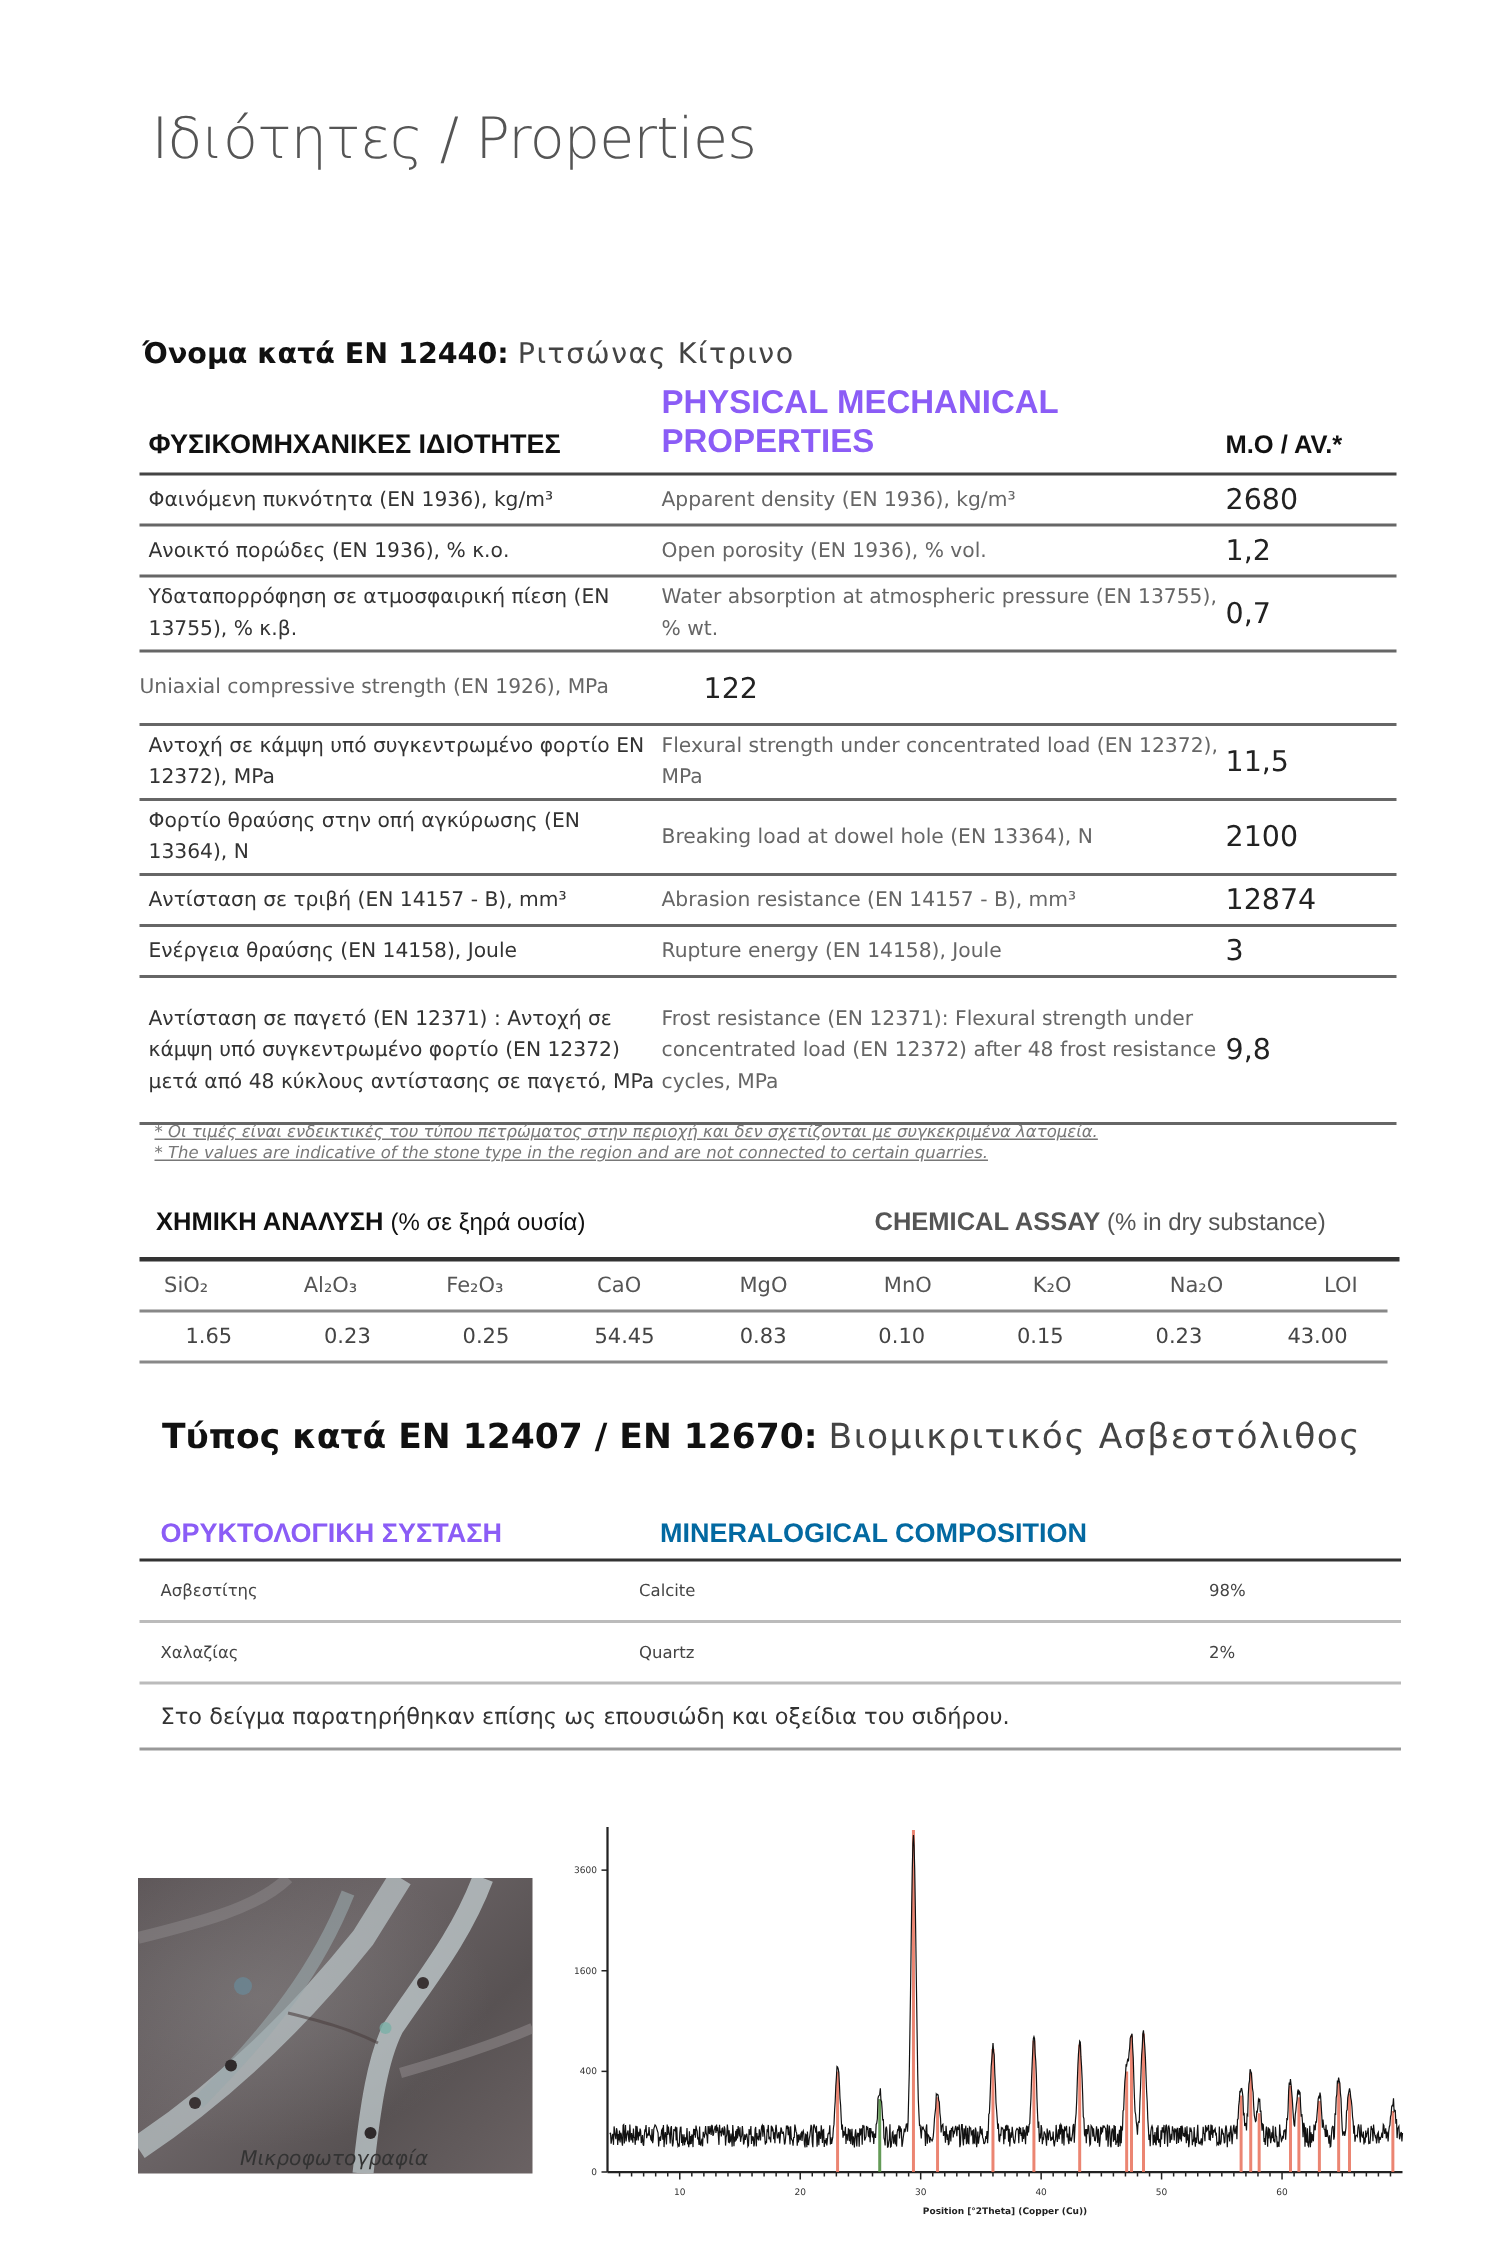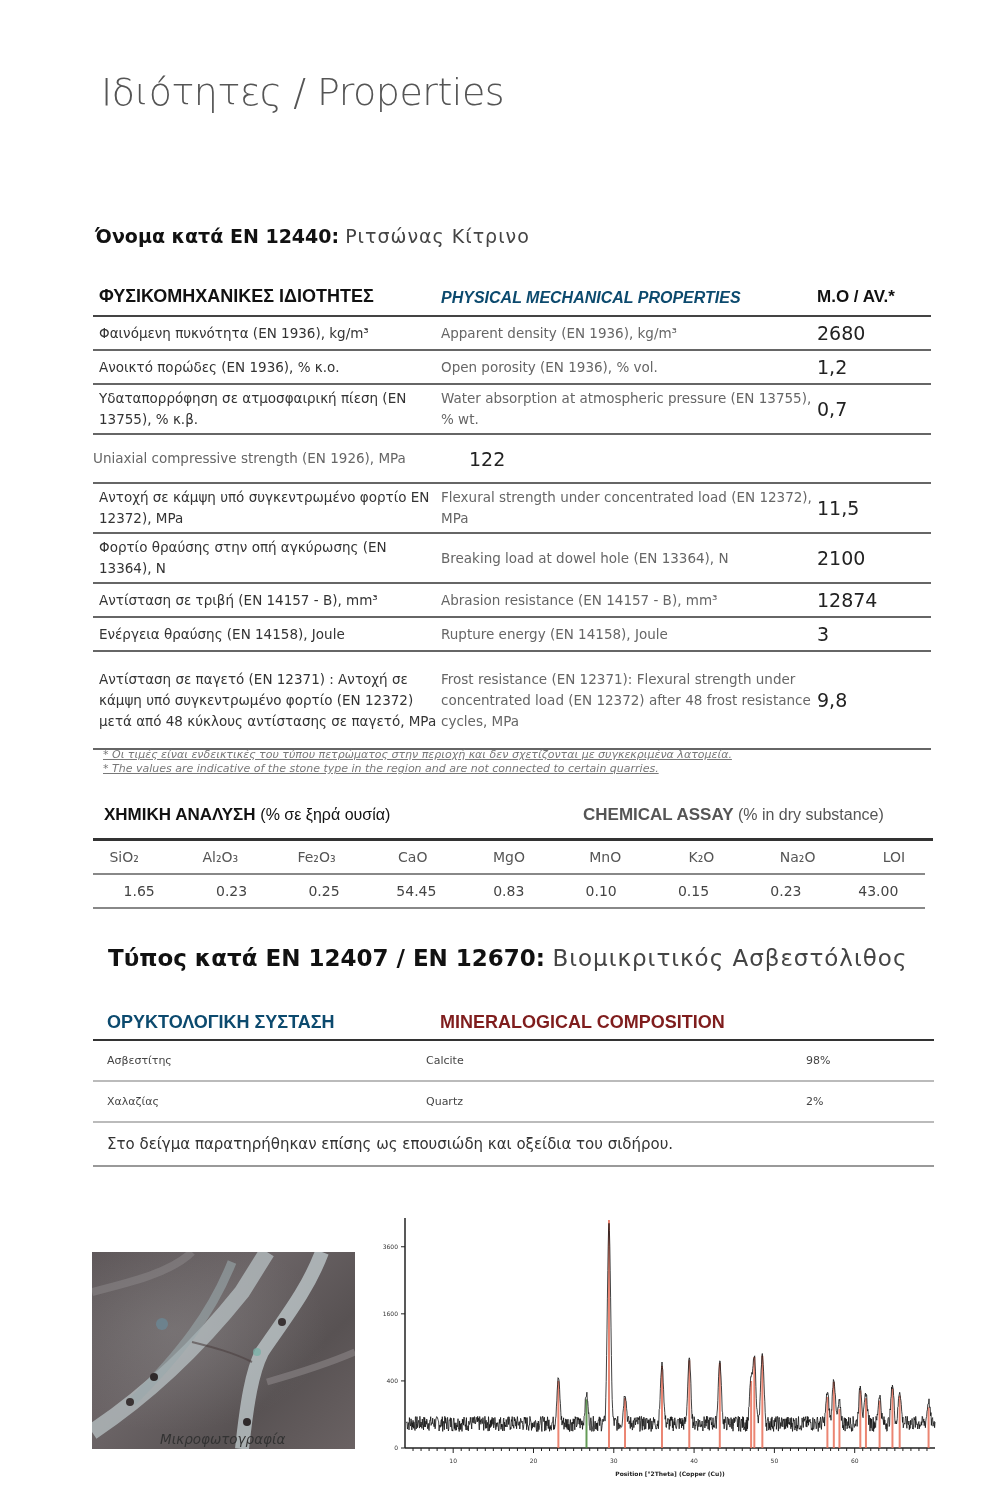--- a/index.html
+++ b/index.html
@@ -14,21 +14,21 @@
   }
   .name-line { left: 95px; top: 225px; font-size: 19px; color: #111; }
   .name-line b { font-weight: bold; }
   .name-line .val { font-weight: normal; color: #444; letter-spacing: 1px; }
 
   
   .phys { left: 93px; top: 285px; width: 838px; }
   .phys .hdr { display: flex; height: 32px; align-items: flex-end; padding-bottom: 8px;
     border-bottom: 2px solid #444; font-weight: bold; font-size: 17px; }
   .phys .hdr .c1 { width: 348px; padding-left: 6px; color: #111; font-family: "Liberation Sans", sans-serif; font-size: 18px; }
-  .phys .hdr .c2 { width: 376px; color: #0c4a6e; font-family: "Liberation Sans", sans-serif; font-size: 16px; font-style: italic; }
+  .phys .hdr .c2 { width: 376px; color: #8b5cf6; font-family: "Liberation Sans", sans-serif; font-size: 22px; }
   .phys .hdr .c3 { width: 114px; color: #111; font-family: "Liberation Sans", sans-serif; font-size: 17px; }
   .row { display: flex; align-items: center; border-bottom: 2px solid #666; font-size: 13.5px; }
   .row .c1 { width: 348px; padding-left: 6px; color: #333; line-height: 21px; }
   .row .c2 { width: 376px; color: #666; line-height: 21px; }
   .row .c3 { width: 114px; font-size: 19px; color: #222; }
   .footnote { left: 103px; top: 748px; font-size: 11px; font-style: italic; color: #777; line-height: 14px; text-decoration: underline; }
 
   
   .chem-title-gr { left: 104px; top: 805px; font-size: 17px; font-weight: bold; color: #111; font-family: "Liberation Sans", sans-serif; }
   .chem-title-gr span { font-weight: normal; font-size: 16px; }
@@ -41,22 +41,22 @@
   .chem .crow.v { border-bottom: 2px solid #888; width: 832px; color: #444; }
   .chem .cell { width: 92.4px; text-align: center; }
 
   .type-line { left: 108px; top: 945px; font-size: 23px; color: #111; }
   .type-line b { font-weight: bold; }
   .type-line .val { color: #444; letter-spacing: 1px; }
 
   
   .min { left: 93px; top: 1005px; width: 841px; }
   .min .hdr { display: flex; height: 36px; align-items: center; border-bottom: 2px solid #333; font-size: 18px; font-weight: bold; font-family: "Liberation Sans", sans-serif; }
-  .min .hdr .c1 { width: 347px; padding-left: 14px; color: #0c4a6e; }
-  .min .hdr .c2 { color: #7f1d1d; }
+  .min .hdr .c1 { width: 347px; padding-left: 14px; color: #8b5cf6; }
+  .min .hdr .c2 { color: #0369a1; }
   .min .mrow { display: flex; height: 41px; align-items: center; border-bottom: 2px solid #bbb; font-size: 11px; color: #444; }
   .min .mrow .c1 { width: 333px; padding-left: 14px; }
   .min .mrow .c2 { width: 380px; }
   .min .mrow .c3 { width: 120px; }
   .min .note { height: 44px; display: flex; align-items: center; padding-left: 14px; border-bottom: 2px solid #999; font-size: 15px; color: #333; }
 
   .photo { left: 92px; top: 1252px; width: 263px; height: 197px; overflow: hidden;
     background:
       radial-gradient(ellipse at 30% 40%, rgba(150,150,150,0.3), transparent 60%),
       linear-gradient(135deg, #5d5658 0%, #6b6466 40%, #585253 70%, #6a6263 100%);

